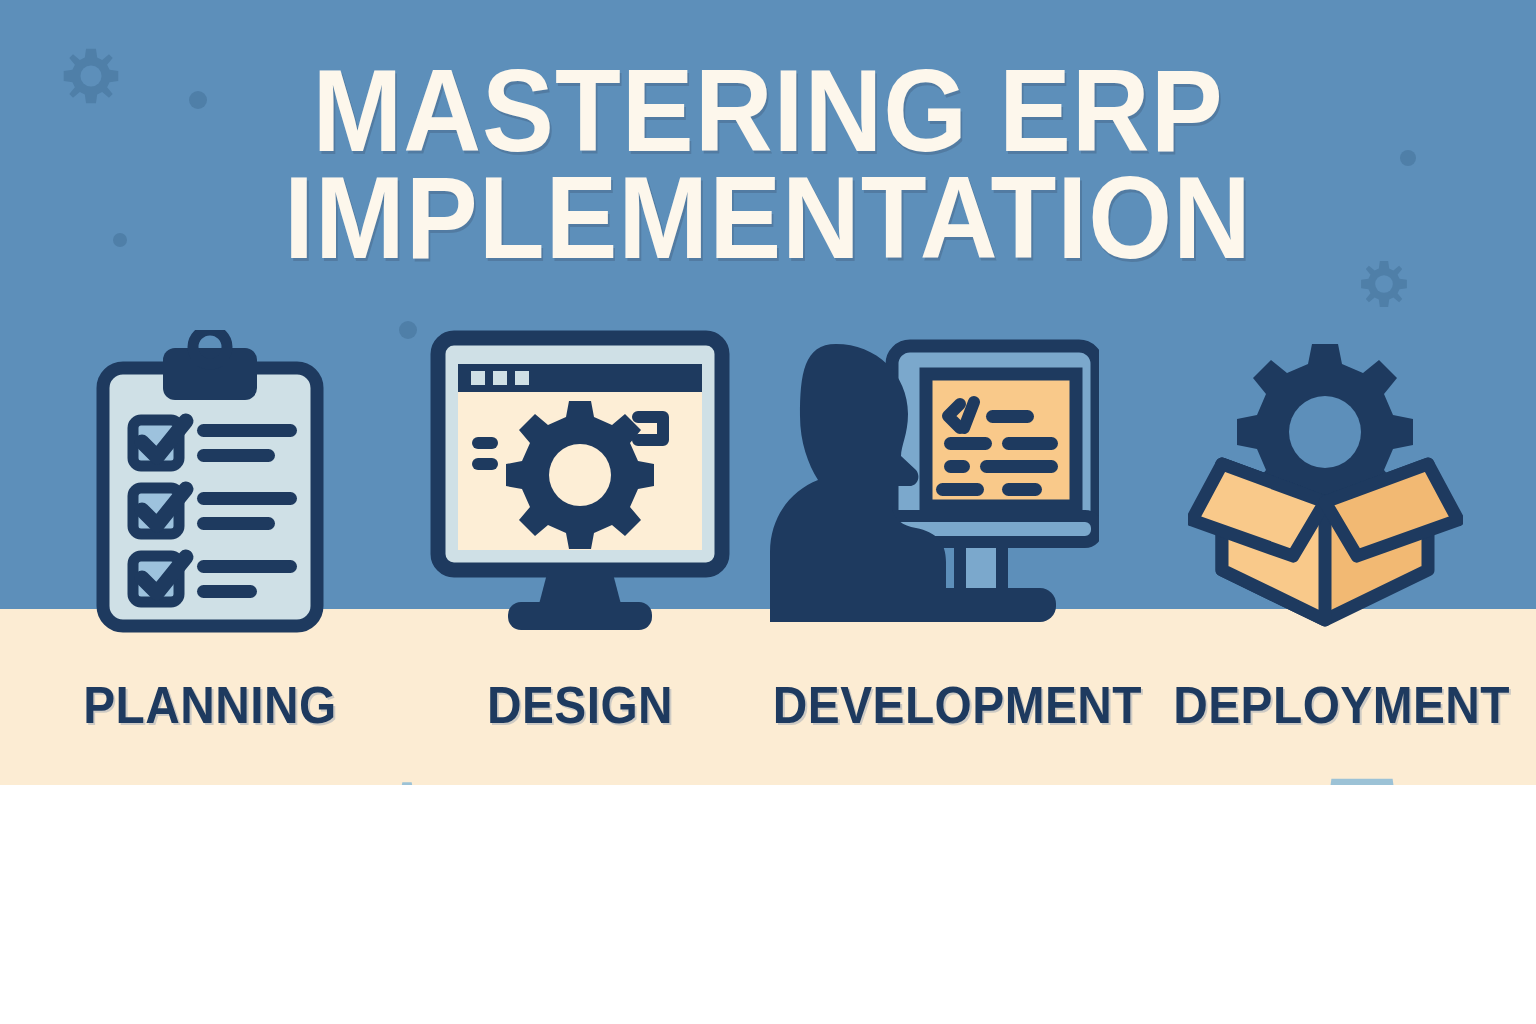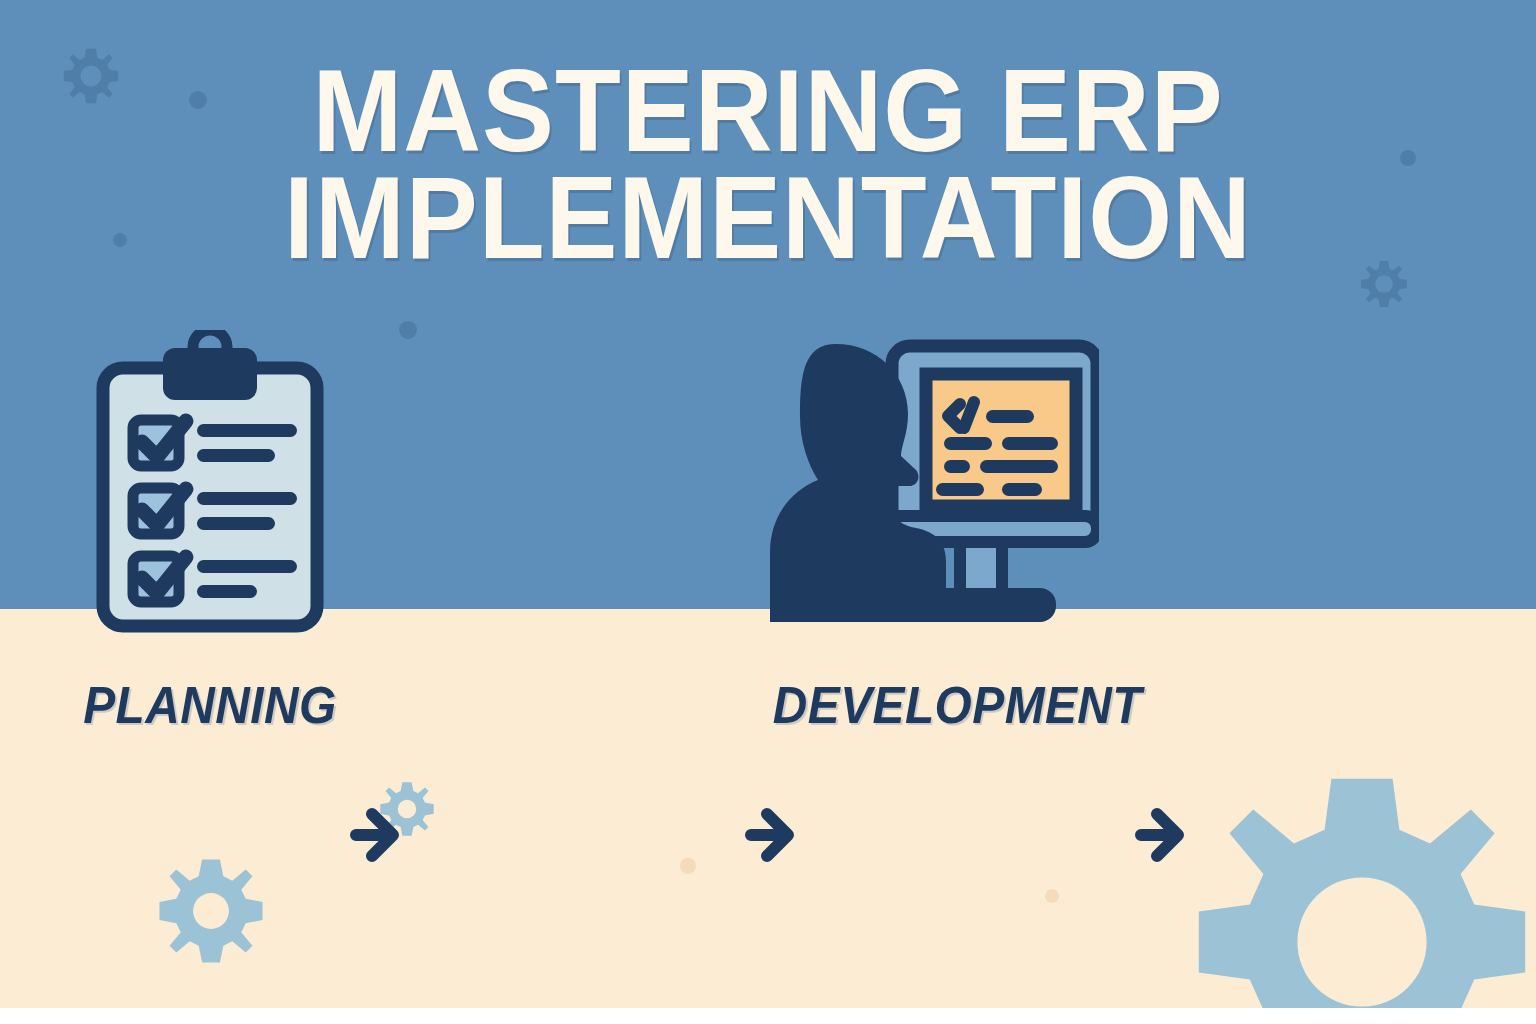--- a/index.html
+++ b/index.html
@@ -4,21 +4,21 @@
 <title>Mastering ERP Implementation</title>
 <style>
   html, body {
     margin: 0;
     padding: 0;
     background: #ffffff;
   }
   #canvas {
     position: relative;
     width: 1536px;
-    height: 1008px;
+    height: 785px;
     overflow: hidden;
     font-family: "Liberation Sans", sans-serif;
   }
   
   .bg-top {
     position: absolute;
     left: 0; top: 0;
     width: 1536px; height: 609px;
     background: #5d8fba;
   }
@@ -63,21 +63,20 @@
   
   #stages {
     position: absolute;
     left: 0; top: 330px;
     width: 1536px; height: 420px;
   }
   .stage {
     position: absolute;
     top: 0;
     height: 420px;
-    font-style: italic;
   }
   .stage-art {
     position: relative;
     height: 305px;
     display: flex;
     align-items: flex-end;
     justify-content: center;
   }
   .stage-label {
     position: absolute;
@@ -202,20 +201,49 @@
       </div>
       <div class="stage-label">PLANNING</div>
     </div>
 
     <div class="arrow" style="left:350px;">
       <svg width="56" height="74" viewBox="0 0 56 74">
         <path d="M6 37 L40 37 M22 16 L43 37 L22 58" fill="none" stroke="#1e3a5f" stroke-width="12" stroke-linecap="round" stroke-linejoin="round"></path>
       </svg>
     </div>
 
+    <div class="stage" style="left:420px; width:320px;">
+      <div class="stage-art">
+        <svg width="300" height="305" viewBox="0 0 300 305">
+
+          <rect x="8" y="8" width="284" height="232" rx="16" fill="#cfe0e6" stroke="#1e3a5f" stroke-width="15"></rect>
+
+          <rect x="28" y="34" width="244" height="28" fill="#1e3a5f"></rect>
+          <rect x="41" y="41" width="14" height="14" fill="#cfe0e6"></rect>
+          <rect x="63" y="41" width="14" height="14" fill="#cfe0e6"></rect>
+          <rect x="85" y="41" width="14" height="14" fill="#cfe0e6"></rect>
+
+          <rect x="28" y="62" width="244" height="158" fill="#fdeed6"></rect>
+
+          <rect x="42" y="107" width="26" height="12" rx="6" fill="#1e3a5f"></rect>
+          <rect x="42" y="128" width="26" height="12" rx="6" fill="#1e3a5f"></rect>
+
+          <path d="M208 87 L233 87 L233 110 L208 110" fill="none" stroke="#1e3a5f" stroke-width="12" stroke-linejoin="round" stroke-linecap="round"></path>
+
+          <g transform="translate(150,143)">
+            <path d="M-11 -72 L11 -72 L14 -56 L32 -48 L45 -59 L61 -43 L50 -30 L58 -12 L74 -9 L74 13 L58 16 L50 34 L61 47 L45 63 L32 52 L14 60 L11 76 L-11 76 L-14 60 L-32 52 L-45 63 L-61 47 L-50 34 L-58 16 L-74 13 L-74 -9 L-58 -12 L-50 -30 L-61 -43 L-45 -59 L-32 -48 L-14 -56 Z" fill="#1e3a5f"></path>
+            <circle cx="0" cy="2" r="31" fill="#fdeed6"></circle>
+          </g>
+
+          <path d="M118 240 L182 240 L192 278 L108 278 Z" fill="#1e3a5f"></path>
+          <rect x="78" y="272" width="144" height="28" rx="13" fill="#1e3a5f"></rect>
+        </svg>
+      </div>
+      <div class="stage-label">DESIGN</div>
+    </div>
 
     <div class="arrow" style="left:745px;">
       <svg width="56" height="74" viewBox="0 0 56 74">
         <path d="M6 37 L40 37 M22 16 L43 37 L22 58" fill="none" stroke="#1e3a5f" stroke-width="12" stroke-linecap="round" stroke-linejoin="round"></path>
       </svg>
     </div>
 
     <div class="stage" style="left:759px; width:345px;">
       <div class="stage-art">
         <svg width="335" height="305" viewBox="0 0 335 305">
@@ -259,16 +287,36 @@
       </div>
       <div class="stage-label">DEVELOPMENT</div>
     </div>
 
     <div class="arrow" style="left:1135px;">
       <svg width="56" height="74" viewBox="0 0 56 74">
         <path d="M6 37 L40 37 M22 16 L43 37 L22 58" fill="none" stroke="#1e3a5f" stroke-width="12" stroke-linecap="round" stroke-linejoin="round"></path>
       </svg>
     </div>
 
+    <div class="stage" style="left:1160px; width:330px;">
+      <div class="stage-art">
+        <svg width="275" height="305" viewBox="0 0 275 305">
+
+          <g transform="translate(137,100)">
+            <path d="M-13 -86 L13 -86 L17 -66 L38 -57 L54 -70 L72 -52 L59 -36 L68 -15 L88 -11 L88 15 L68 19 L59 40 L72 56 L54 74 L38 61 L17 70 L13 90 L-13 90 L-17 70 L-38 61 L-54 74 L-72 56 L-59 40 L-68 19 L-88 15 L-88 -11 L-68 -15 L-59 -36 L-72 -52 L-54 -70 L-38 -57 L-17 -66 Z" fill="#1e3a5f"></path>
+            <circle cx="0" cy="2" r="36" fill="#5d8fba"></circle>
+          </g>
+
+          <path d="M34 134 L137 172 L240 134 L240 240 L137 290 L34 240 Z" fill="#f2b973" stroke="#1e3a5f" stroke-width="13" stroke-linejoin="round"></path>
+
+          <path d="M34 134 L137 172 L137 290 L34 240 Z" fill="#f9c98a" stroke="#1e3a5f" stroke-width="13" stroke-linejoin="round"></path>
+
+          <path d="M34 134 L4 190 L105 226 L137 172 Z" fill="#f9c98a" stroke="#1e3a5f" stroke-width="13" stroke-linejoin="round"></path>
+
+          <path d="M240 134 L270 190 L169 226 L137 172 Z" fill="#f2b973" stroke="#1e3a5f" stroke-width="13" stroke-linejoin="round"></path>
+        </svg>
+      </div>
+      <div class="stage-label">DEPLOYMENT</div>
+    </div>
 
   </div>
 
 </div>
 
 </body></html>

